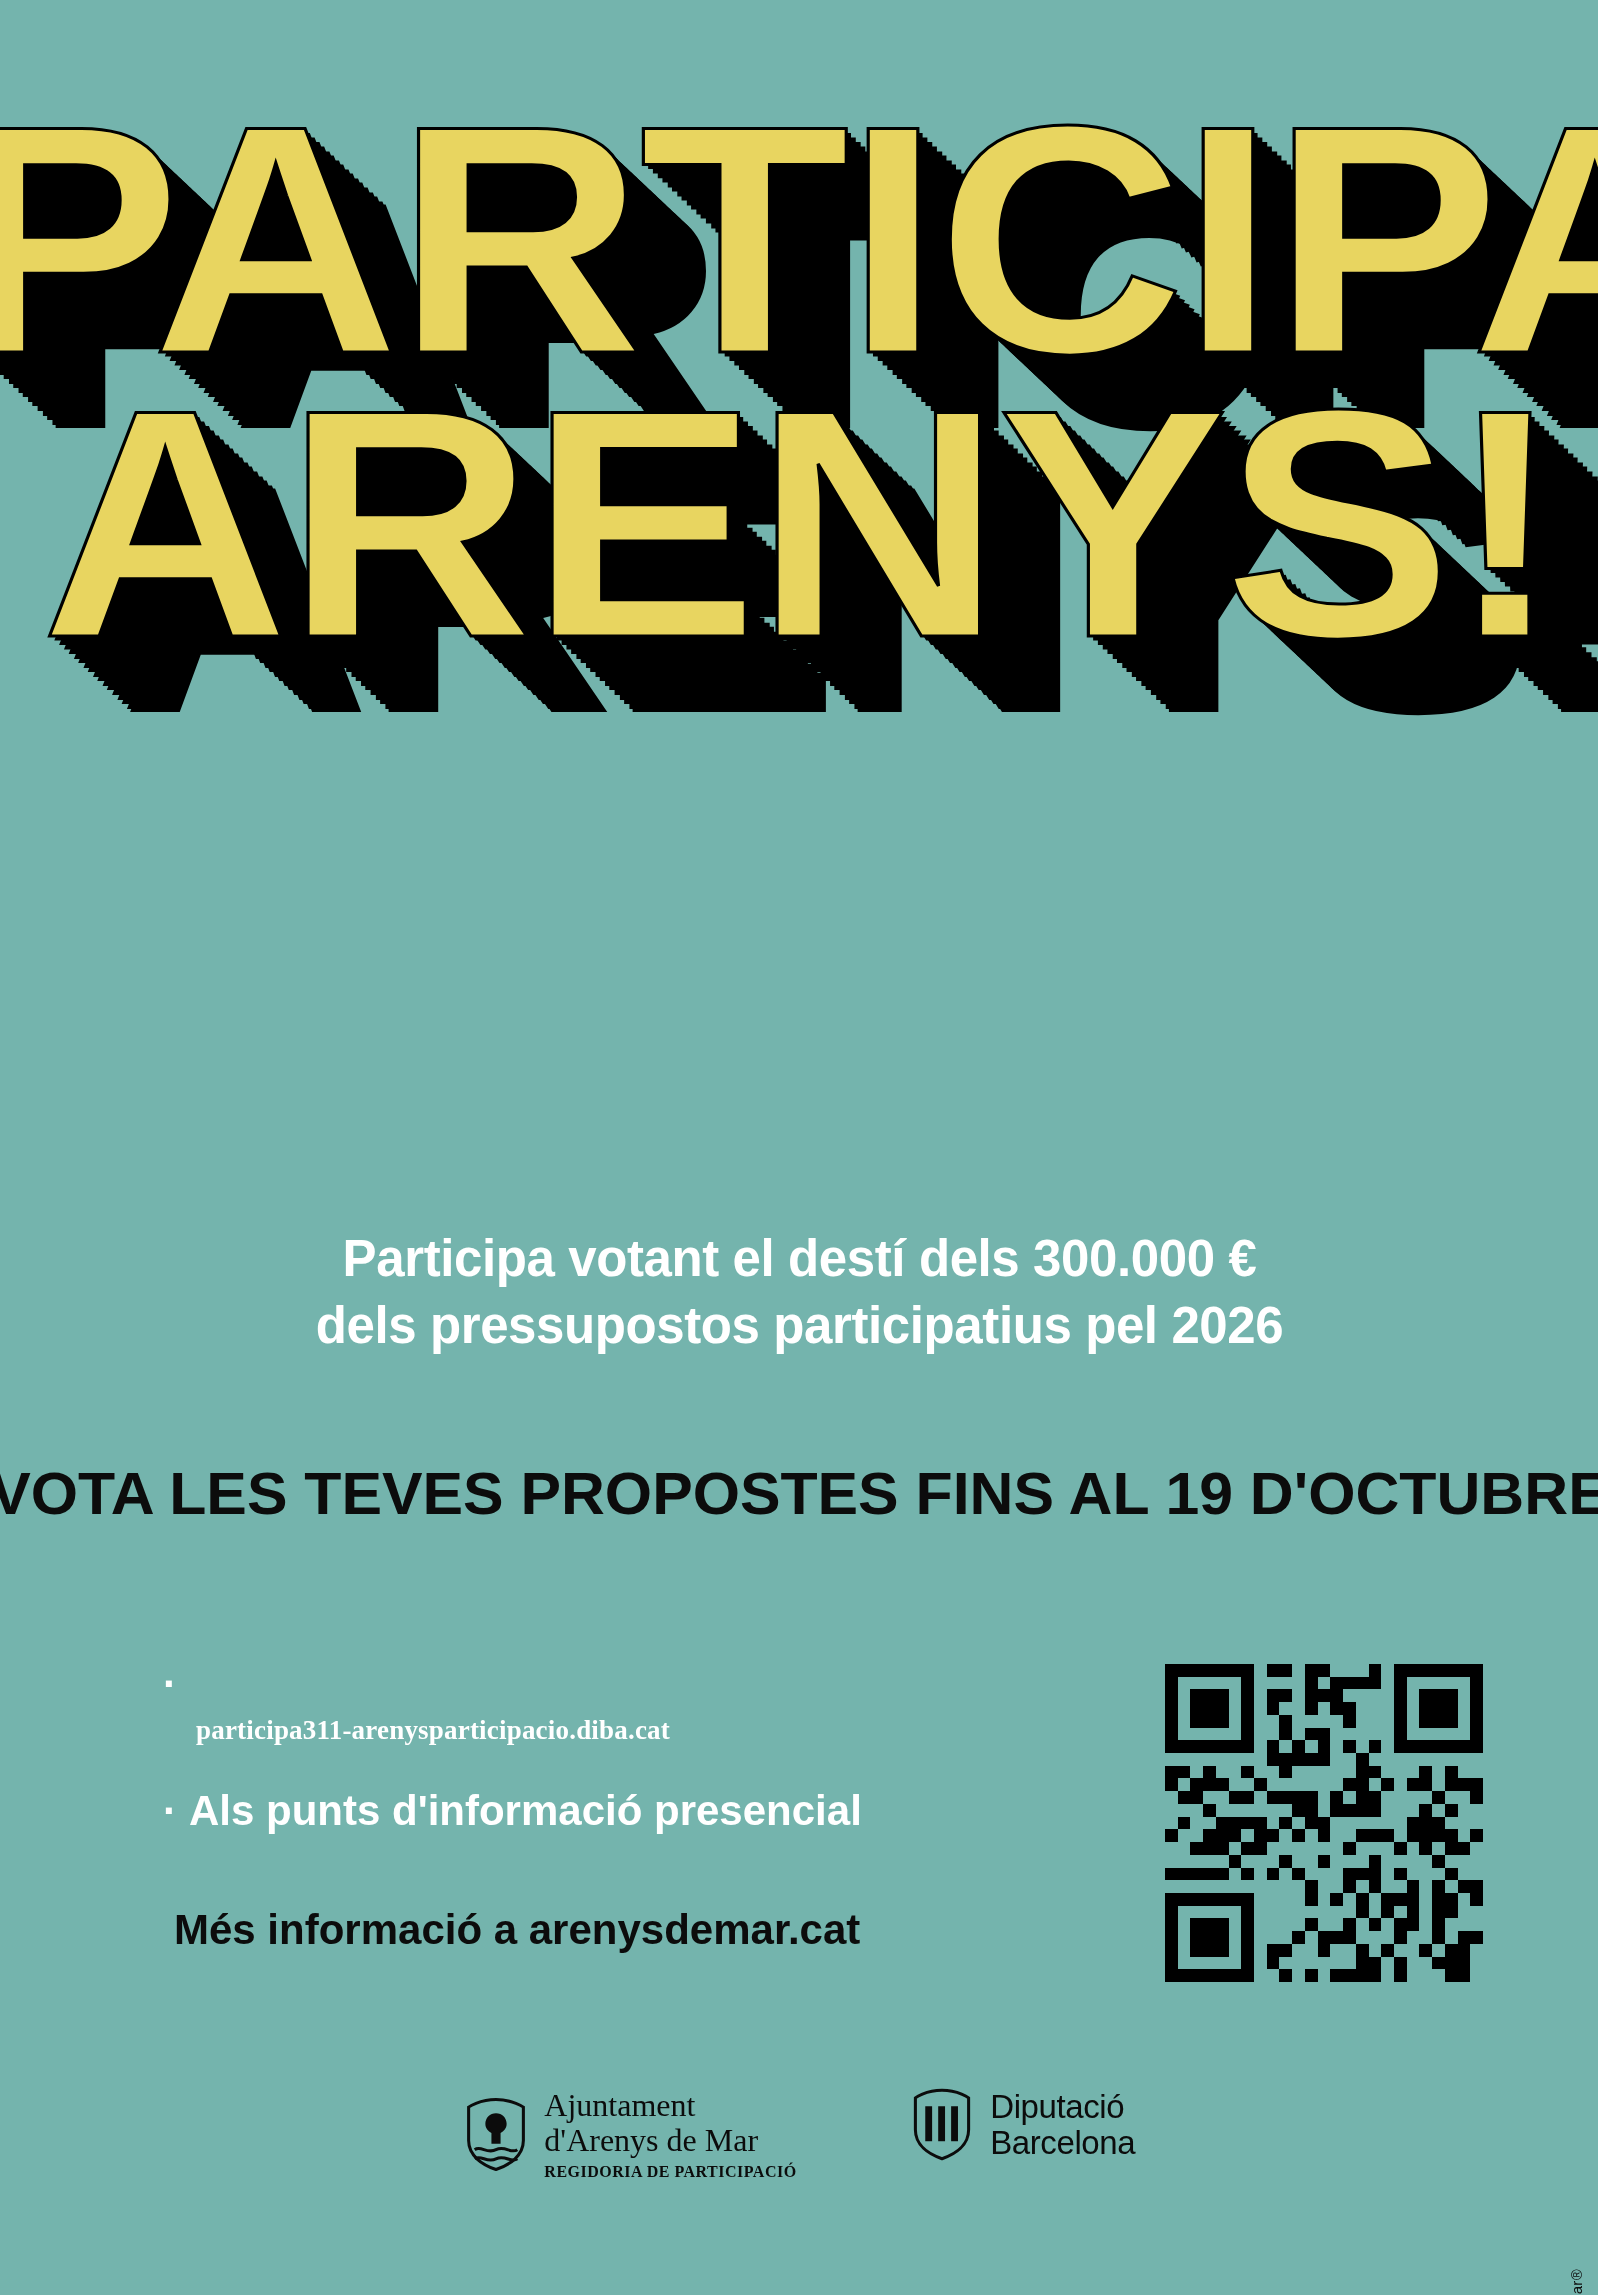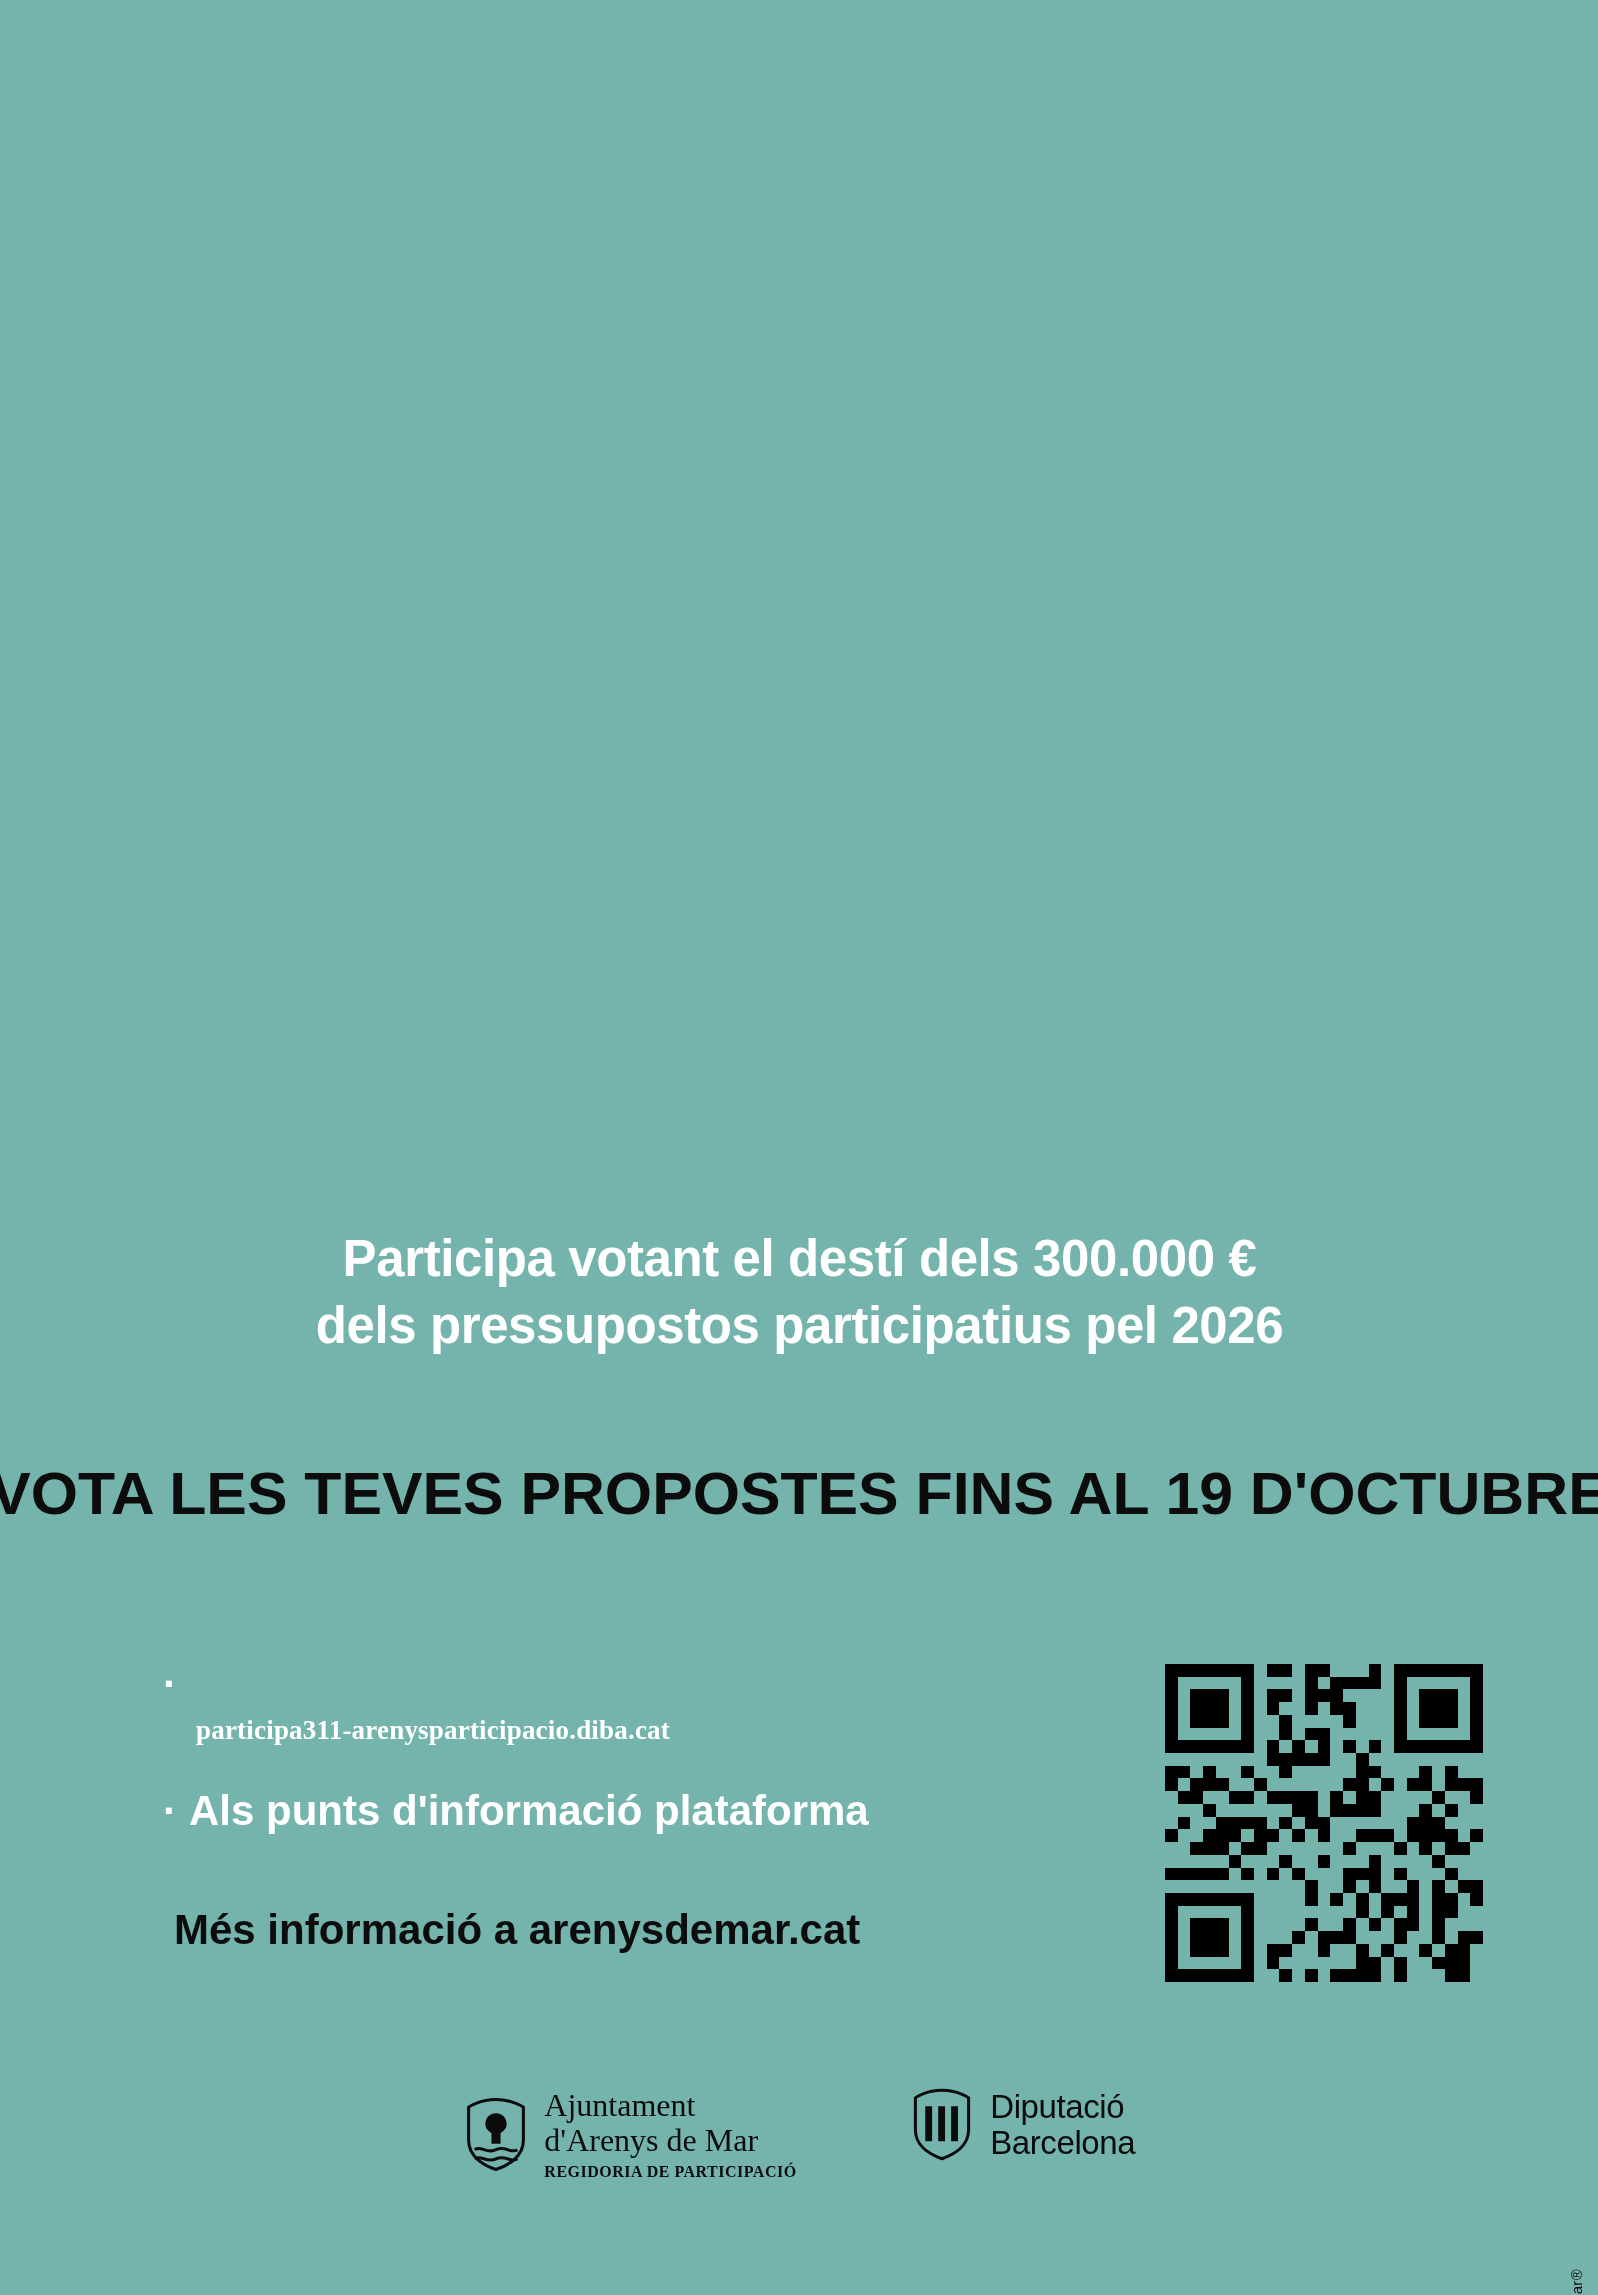--- a/index.html
+++ b/index.html
@@ -193,37 +193,41 @@
     font-size: 15px;
     letter-spacing: 0.3px;
     white-space: nowrap;
   }
 </style>
 </head>
 <body>
 
 <div class="poster">
 
+  <div class="headline">
+    <div class="hl-line hl-line-1">PARTICIPA</div>
+    <div class="hl-line hl-line-2">ARENYS!</div>
+  </div>
 
   <div class="subtitle">
     <div>Participa votant el destí dels 300.000 €</div>
     <div>dels pressupostos participatius pel 2026</div>
   </div>
 
   <div class="deadline">VOTA LES TEVES PROPOSTES FINS AL 19 D'OCTUBRE</div>
 
   <div class="bullets">
     <div class="bullet-row">
       <span class="dot">·</span>
     </div>
     <div class="bullet-sub">participa311-arenysparticipacio.diba.cat</div>
 
     <div class="bullet-row bullet-row-2">
       <span class="dot">·</span>
-      <span>Als punts d'informació plataforma</span>
+      <span>Als punts d'informació presencial</span>
     </div>
   </div>
 
   <div class="more-info">Més informació a arenysdemar.cat</div>
 
   <div class="qr-wrap">
     <div class="qr" id="qr">
         <i></i>
         <i></i>
         <i></i>

